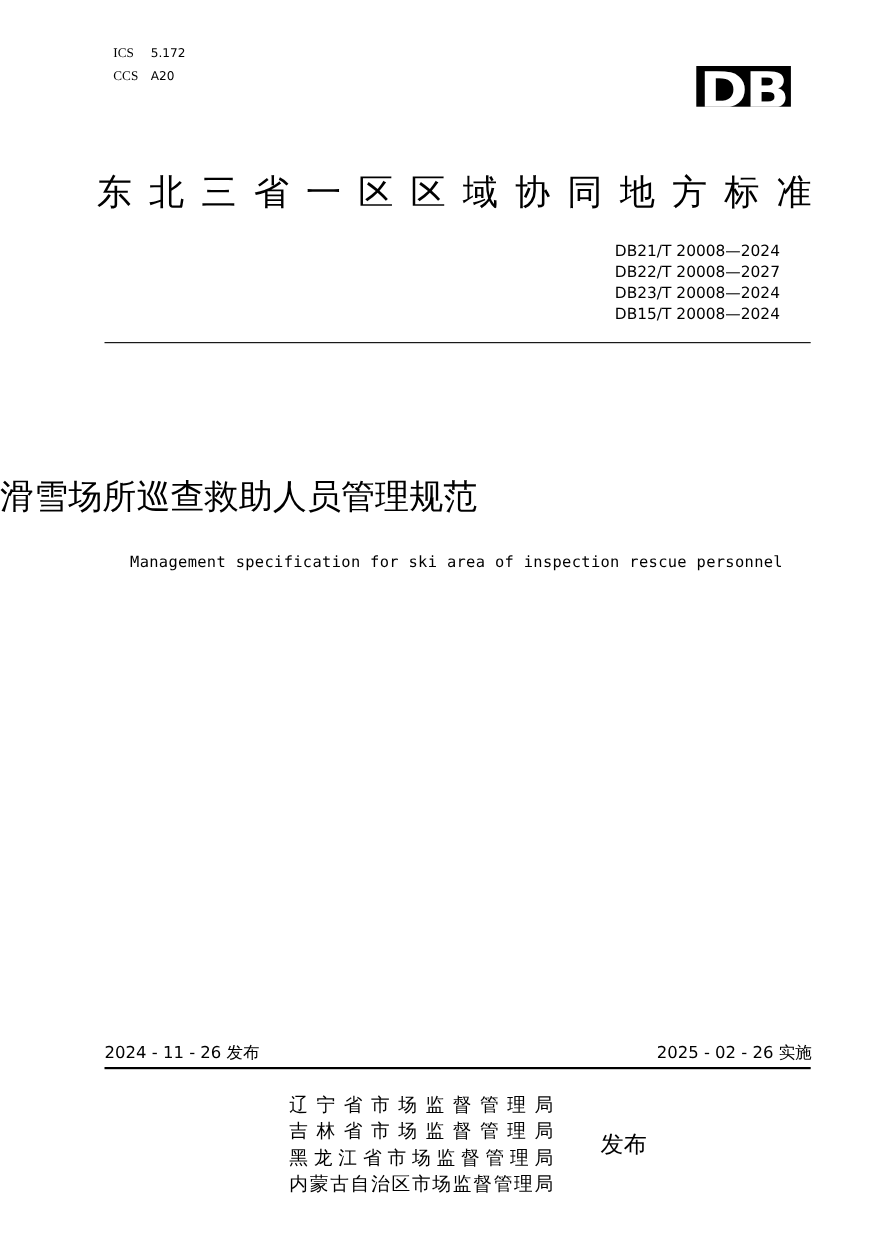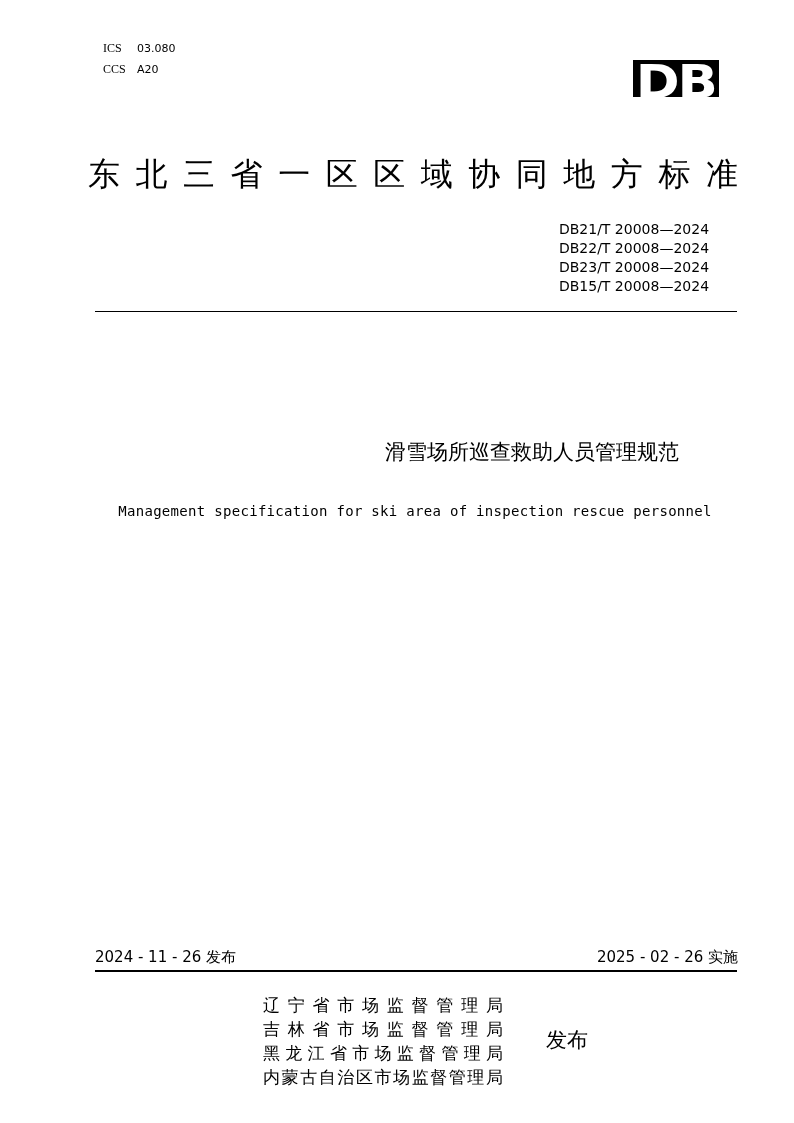--- a/index.html
+++ b/index.html
@@ -7,36 +7,36 @@
   .abs { position: absolute; }
   .ics { left: 91px; top: 38px; font-family: "Liberation Serif", serif; font-size: 12px; line-height: 20px; }
   .ics .lbl { display: inline-block; width: 34px; margin-left: 12px; }
   .ics .val { font-family: "DejaVu Sans", sans-serif; font-size: 11px; }
   .db-logo { left: 633px; top: 60px; width: 86px; height: 37px; background: #000; color: #fff; font-family: "DejaVu Sans", sans-serif; font-weight: bold; font-size: 46px; line-height: 44px; text-align: center; letter-spacing: -2px; overflow: hidden; }
   .db-logo span { display: inline-block; transform: scaleX(1.15); }
   .std-type { left: 88px; top: 152px; width: 650px; font-size: 32px; line-height: 44px; display: flex; justify-content: space-between; }
   .std-type span { display: inline-block; }
   .codes { left: 548px; top: 220px; width: 172px; font-size: 14px; line-height: 19px; text-align: center; font-family: "DejaVu Sans", sans-serif; }
   .rule1 { left: 95px; top: 311px; width: 642px; height: 1px; background: #000; }
-  .title { left: 0; top: 430px; width: 679px; text-align: right; font-size: 21px; line-height: 44px; }
+  .title { left: 0; top: 430px; width: 679px; text-align: left; font-size: 31px; line-height: 44px; }
   .subtitle { left: 0; top: 501px; width: 830px; text-align: center; font-family: "DejaVu Sans Mono", monospace; font-size: 14px; line-height: 20px; letter-spacing: 0.3px; }
   .date-left { left: 95px; top: 947px; font-size: 15px; line-height: 20px; text-align: right; }
   .date-right { right: 56px; top: 947px; font-size: 15px; line-height: 20px; text-align: center; }
   .rule2 { left: 95px; top: 970px; width: 642px; height: 1.5px; background: #000; }
   .issuers { left: 263px; top: 993px; font-size: 17px; line-height: 24px; }
   .issuers div { display: flex; justify-content: space-between; width: 240px; }
   .issuers div span { display: inline-block; }
   .issue-label { left: 546px; top: 1028px; font-size: 21px; line-height: 24px; text-align: center; }
 </style>
 </head>
 <body>
 
 <div class="abs ics">
   <div>
-    <span class="lbl">ICS</span><span class="val">03.080</span>
+    <span class="lbl">ICS</span><span class="val">5.172</span>
   </div>
   <div>
     <span class="lbl">CCS</span><span class="val">A20</span>
   </div>
 </div>
 
 <div class="abs db-logo"><span>DB</span></div>
 
 <div class="abs std-type" id="stdtype">
     <span>东</span>
@@ -50,21 +50,21 @@
     <span>协</span>
     <span>同</span>
     <span>地</span>
     <span>方</span>
     <span>标</span>
     <span>准</span>
   </div>
 
 <div class="abs codes">
   <div>DB21/T 20008—2024</div>
-  <div>DB22/T 20008—2024</div>
+  <div>DB22/T 20008—2027</div>
   <div>DB23/T 20008—2024</div>
   <div>DB15/T 20008—2024</div>
 </div>
 
 <div class="abs rule1"></div>
 
 <div class="abs title">滑雪场所巡查救助人员管理规范</div>
 <div class="abs subtitle">Management specification for ski area of inspection rescue personnel</div>
 
 <div class="abs date-left">2024 - 11 - 26 发布</div>

